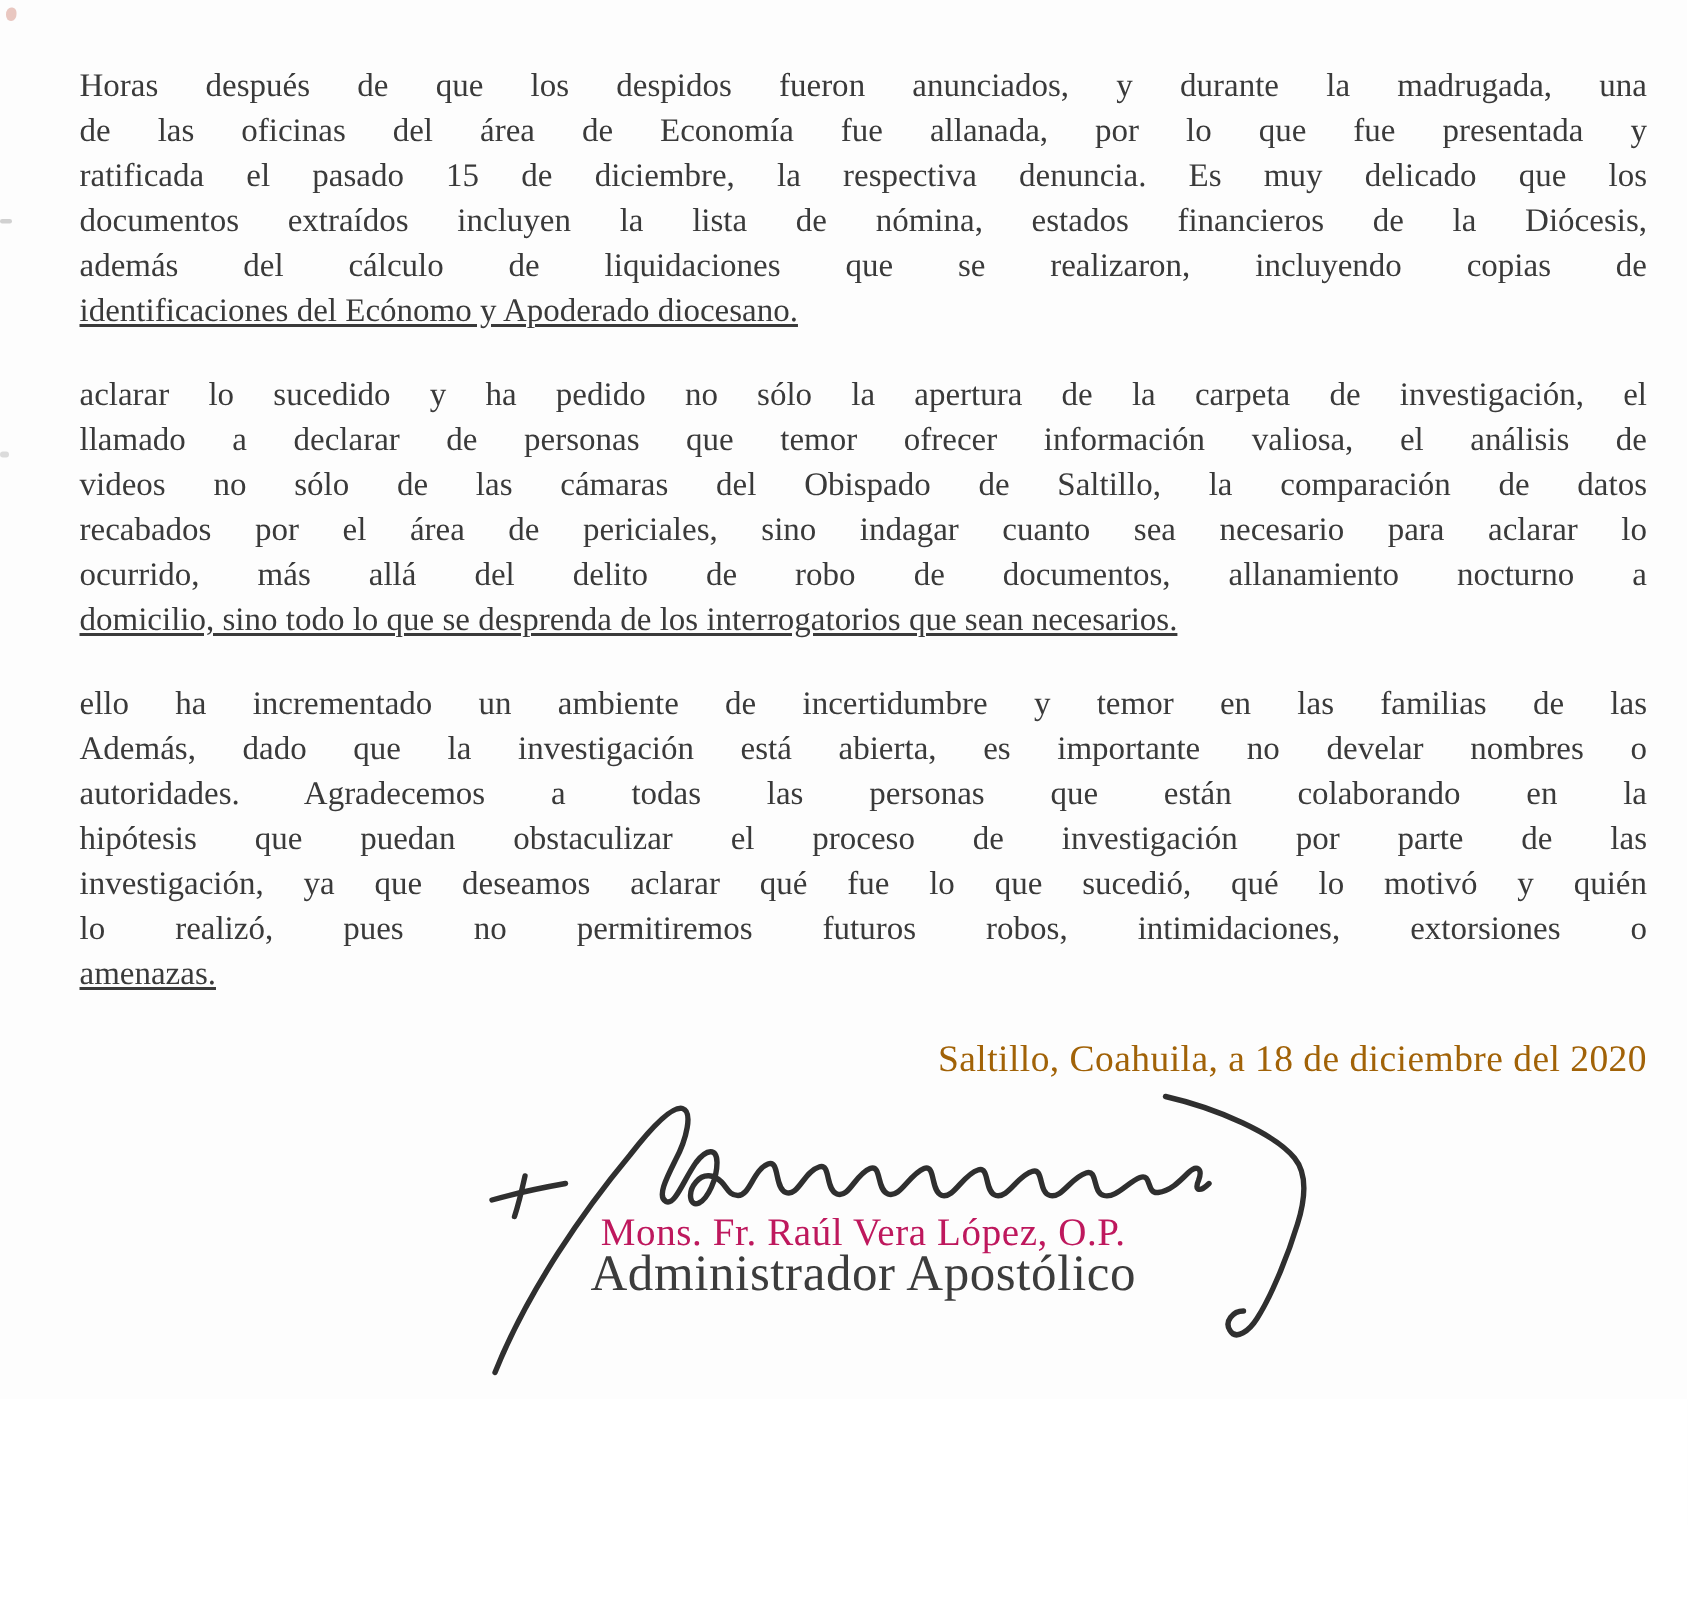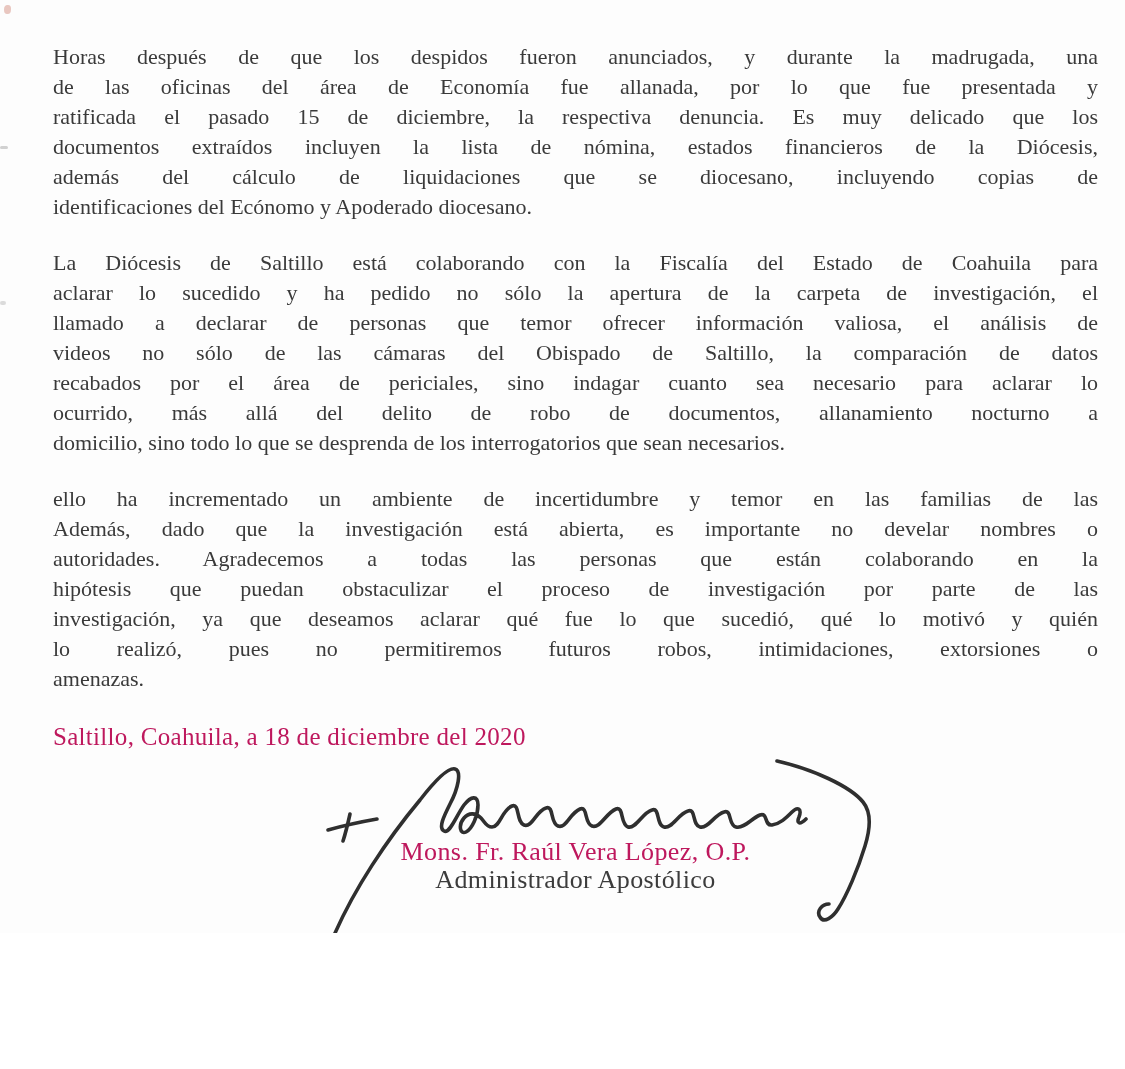--- a/index.html
+++ b/index.html
@@ -24,28 +24,28 @@
   }
   .para { margin: 0 0 26px 0; }
   .line {
     font-size: 22px;
     line-height: 30px;
     text-align: justify;
     text-align-last: justify;
     white-space: normal;
     color: #3a3a3a;
   }
-  .line.last { text-align-last: left; }
+  .line.last { text-align-last: left; text-decoration: underline; }
   .dateline {
     margin-top: 8px;
     font-size: 25px;
     line-height: 34px;
     letter-spacing: 0.3px;
-    text-align: left;
-    color: #be185d;
+    text-align: right;
+    color: #a16207;
   }
   .sig-block {
     position: relative;
     height: 243px;
   }
   .sig-name {
     position: absolute;
     top: 84px;
     left: 0;
     width: 100%;
@@ -54,21 +54,21 @@
     line-height: 28px;
     letter-spacing: 0.4px;
     color: #be185d;
   }
   .sig-title {
     position: absolute;
     top: 112px;
     left: 0;
     width: 100%;
     text-align: center;
-    font-size: 26px;
+    font-size: 34px;
     line-height: 28px;
     letter-spacing: 0.4px;
     color: #3c3c3c;
   }
   .sig-svg {
     position: absolute;
     left: 247px;
     top: -6px;
     width: 600px;
     height: 249px;
@@ -113,25 +113,24 @@
   <div class="artifact gray-tick-2"></div>
 
   <div class="content">
 
     <div>
         <div class="para">
           <div class="line">Horas después de que los despidos fueron anunciados, y durante la madrugada, una</div>
           <div class="line">de las oficinas del área de Economía fue allanada, por lo que fue presentada y</div>
           <div class="line">ratificada el pasado 15 de diciembre, la respectiva denuncia. Es muy delicado que los</div>
           <div class="line">documentos extraídos incluyen la lista de nómina, estados financieros de la Diócesis,</div>
-          <div class="line">además del cálculo de liquidaciones que se diocesano, incluyendo copias de</div>
+          <div class="line">además del cálculo de liquidaciones que se realizaron, incluyendo copias de</div>
           <div class="line last">identificaciones del Ecónomo y Apoderado diocesano.</div>
         </div>
         <div class="para">
-          <div class="line">La Diócesis de Saltillo está colaborando con la Fiscalía del Estado de Coahuila para</div>
           <div class="line">aclarar lo sucedido y ha pedido no sólo la apertura de la carpeta de investigación, el</div>
           <div class="line">llamado a declarar de personas que temor ofrecer información valiosa, el análisis de</div>
           <div class="line">videos no sólo de las cámaras del Obispado de Saltillo, la comparación de datos</div>
           <div class="line">recabados por el área de periciales, sino indagar cuanto sea necesario para aclarar lo</div>
           <div class="line">ocurrido, más allá del delito de robo de documentos, allanamiento nocturno a</div>
           <div class="line last">domicilio, sino todo lo que se desprenda de los interrogatorios que sean necesarios.</div>
         </div>
         <div class="para">
           <div class="line">ello ha incrementado un ambiente de incertidumbre y temor en las familias de las</div>
           <div class="line">Además, dado que la investigación está abierta, es importante no develar nombres o</div>

